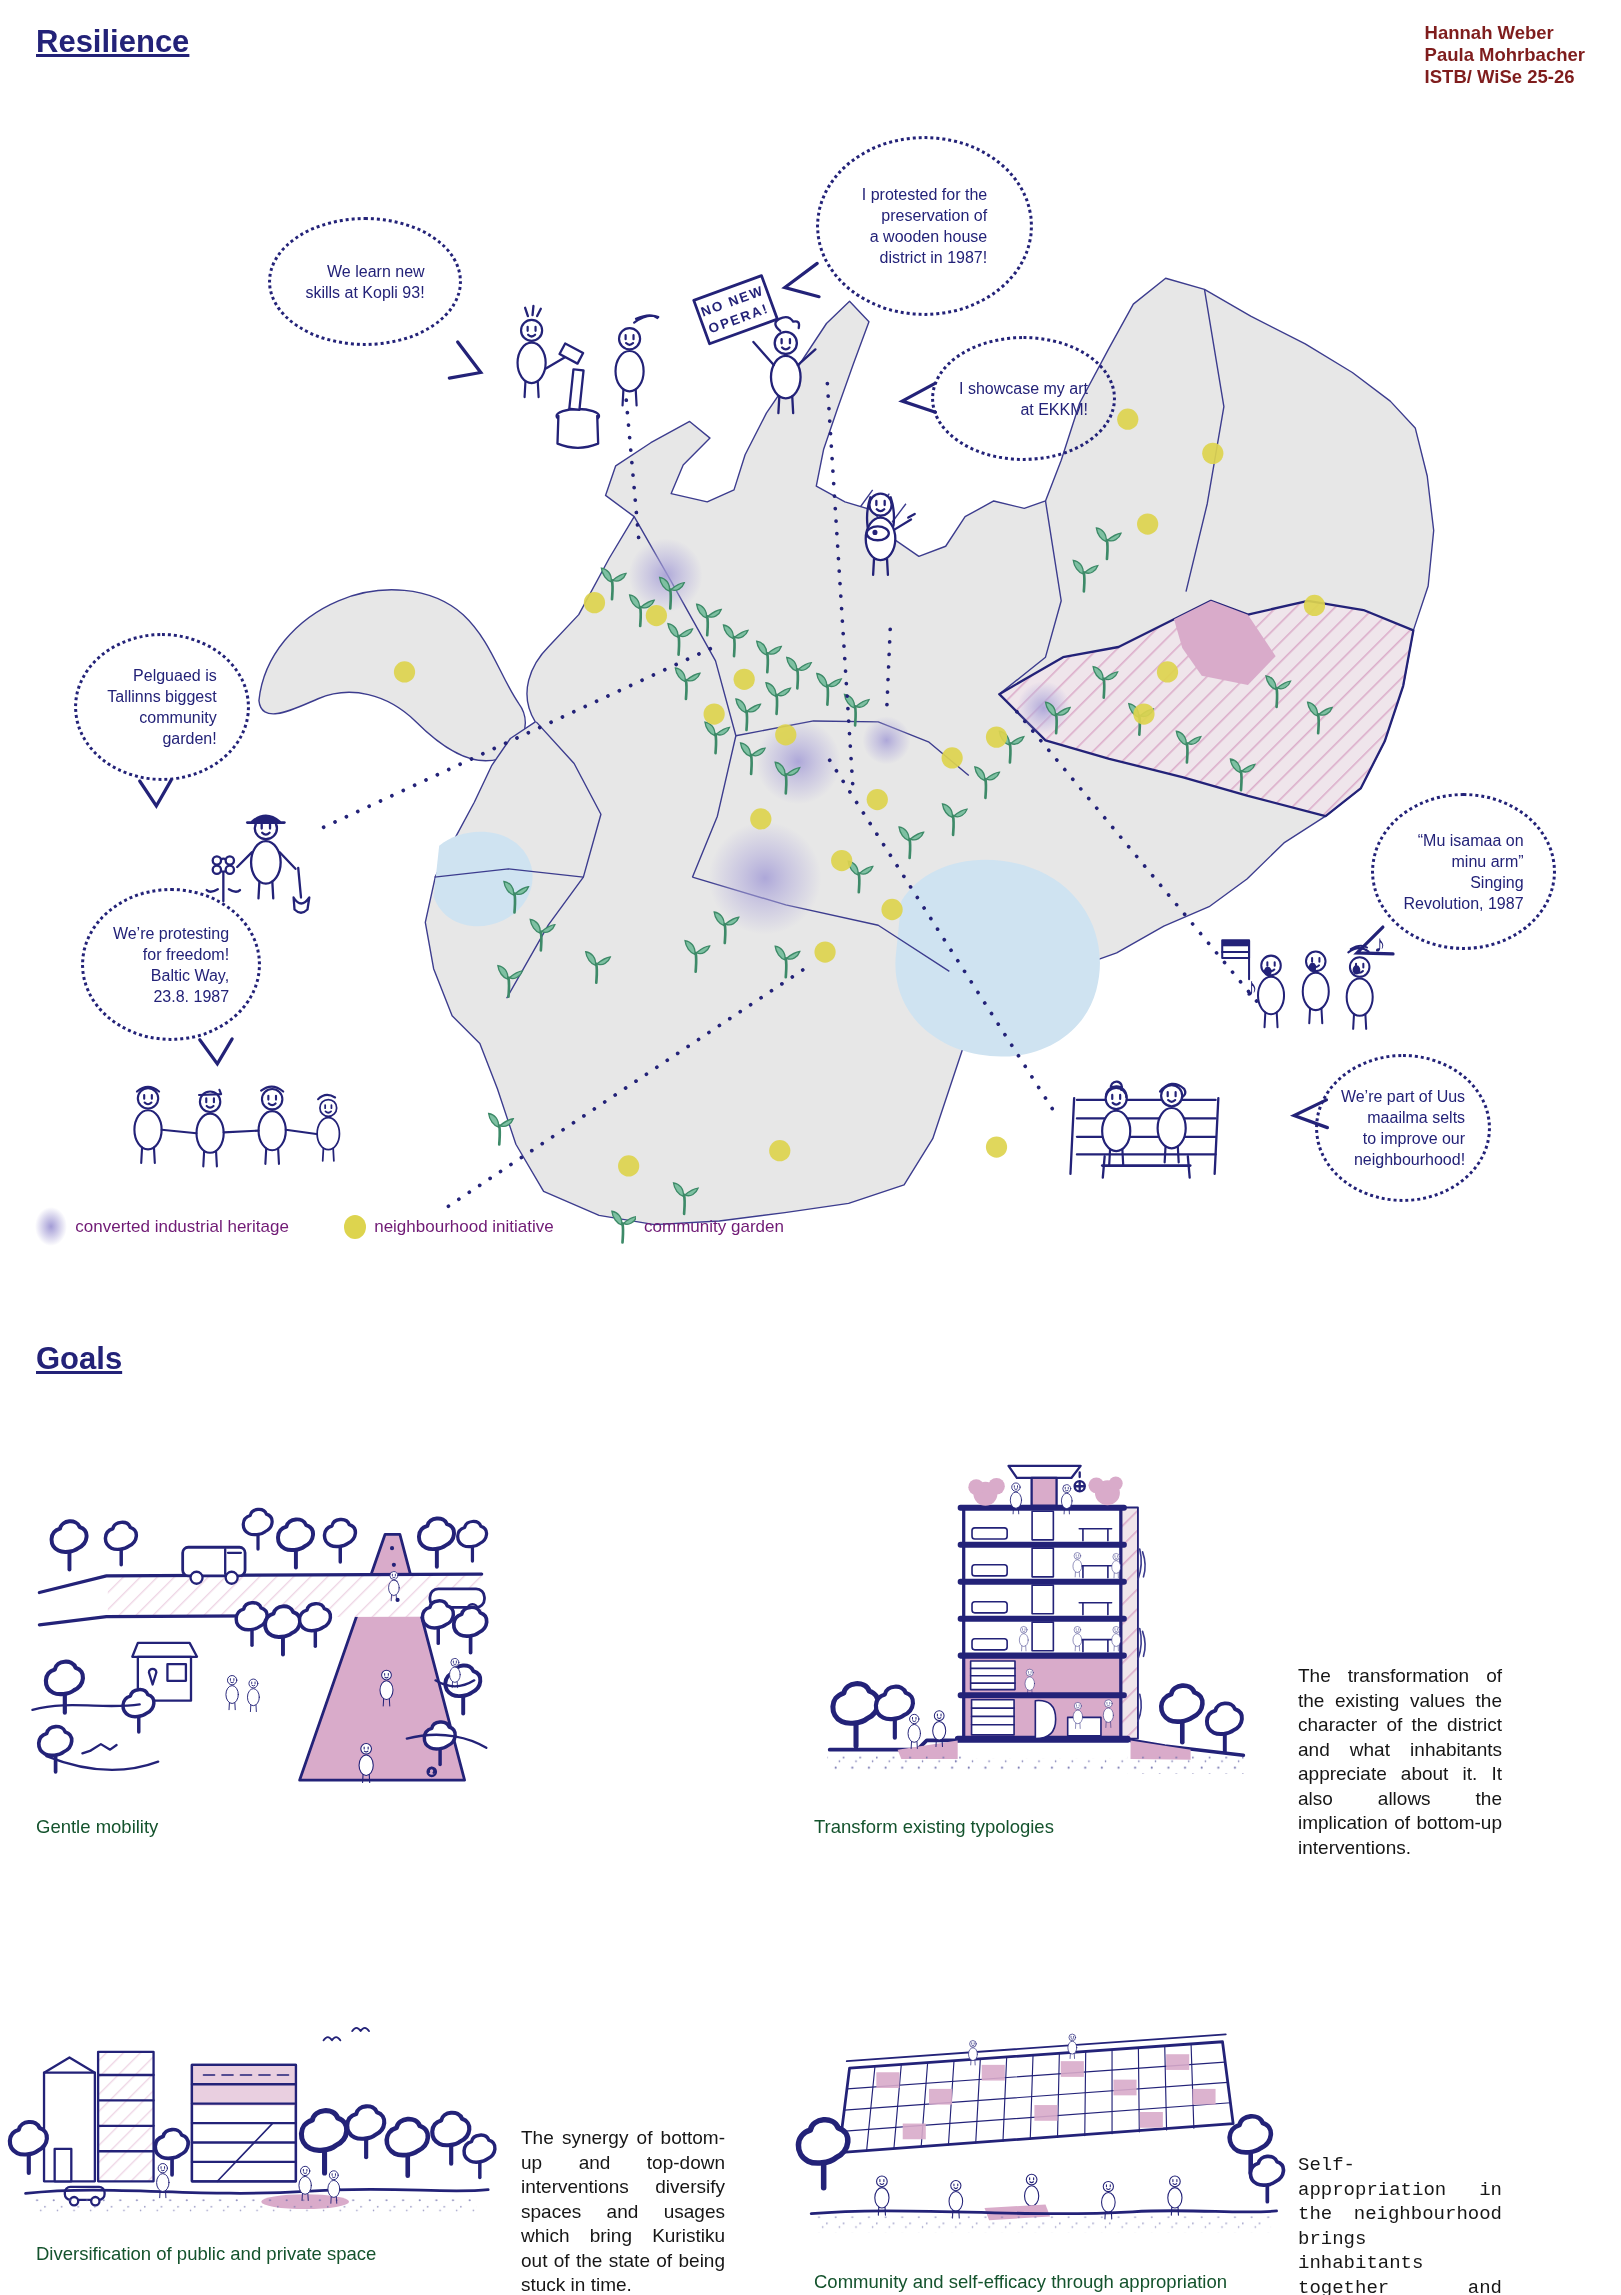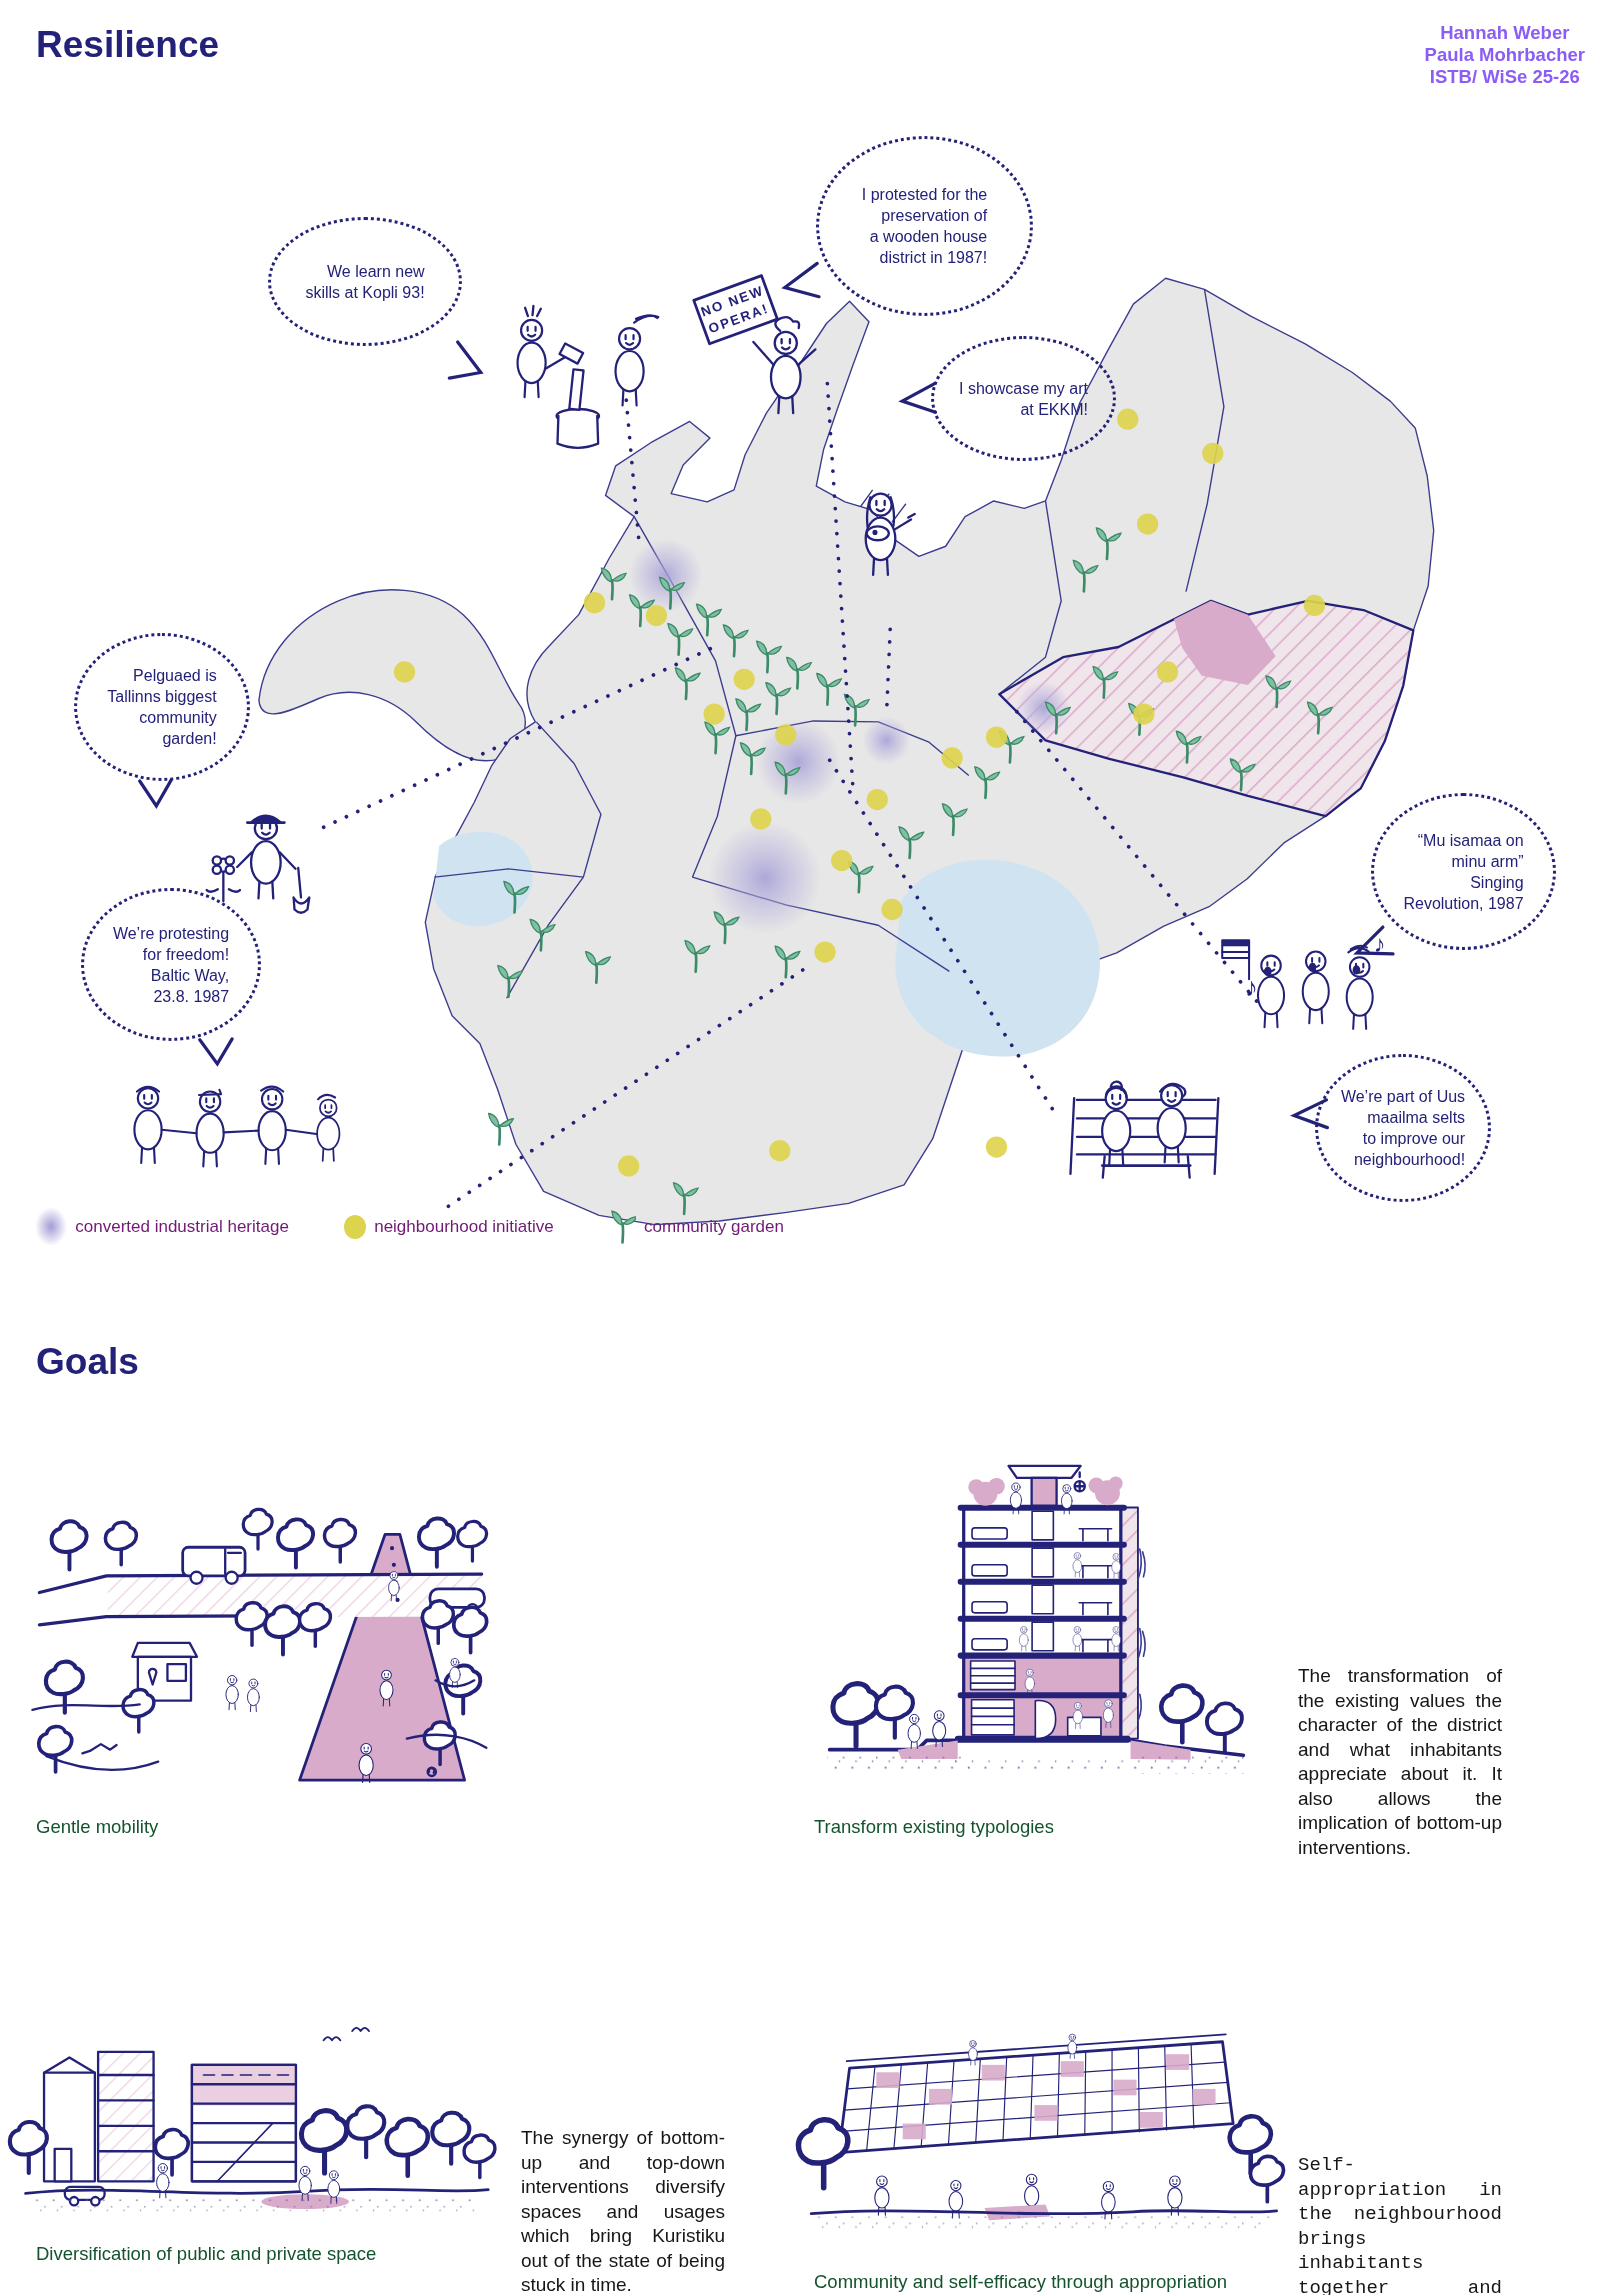--- a/index.html
+++ b/index.html
@@ -1,21 +1,21 @@
 <!DOCTYPE html>
 <html style="font-size:7.4px"><head>
 <meta charset="utf-8">
 <style>
   html,body{margin:0;padding:0;background:#ffffff;}
   #page{position:relative;width:1621px;height:2295px;background:#ffffff;overflow:hidden;
         font-family:"Liberation Sans", sans-serif;}
   #art{position:absolute;left:0;top:0;width:1621px;height:2295px;}
   .abs{position:absolute;}
-  .h1{font-size:37px;font-weight:bold;color:#232278;letter-spacing:0;}
-  .credits{font-size:18.5px;font-weight:bold;color:#8b5cf6;text-align:center;line-height:22px;white-space:pre-line;}
+  .h1{font-size:31px;font-weight:bold;color:#232278;letter-spacing:0;text-decoration:underline;}
+  .credits{font-size:18.5px;font-weight:bold;color:#7f1d1d;text-align:left;line-height:22px;white-space:pre-line;}
   .bubble{border:3.2px dotted #232278;border-radius:50%;display:flex;align-items:center;justify-content:center;
           text-align:right;color:#232278;font-size:16px;line-height:21px;white-space:pre-line;box-sizing:border-box;}
   .legend{display:flex;align-items:center;gap:55px;}
   .legend-item{display:flex;align-items:center;gap:8.3px;}
   .legend-label{font-size:17px;color:#701a75;}
   .ico-blob{width:32px;height:39px;border-radius:50%;
             background:radial-gradient(closest-side,#a39cd6 0%,rgba(179,173,220,.55) 55%,rgba(179,173,220,0) 100%);}
   .ico-dot{width:22px;height:24px;border-radius:50%;background:#ddd44e;}
   .para{width:204px;font-size:19px;line-height:24.5px;color:#161616;text-align:justify;}
   .caption{font-size:18.5px;color:#14532d;}

